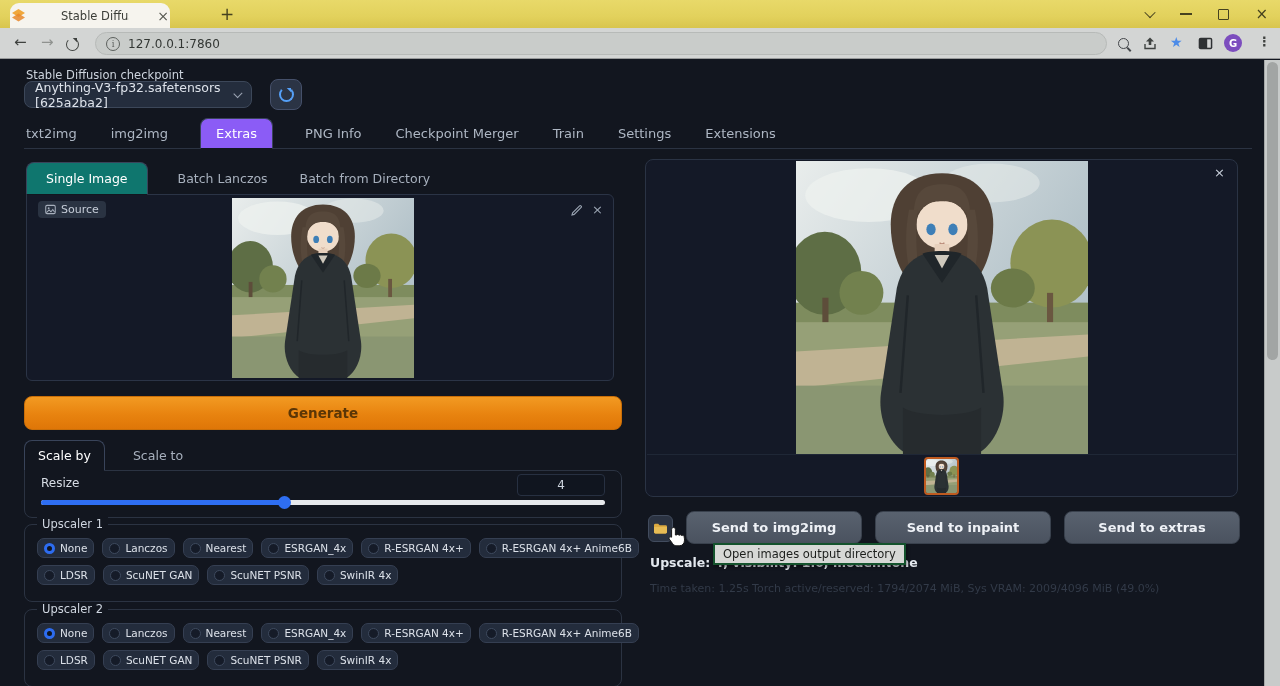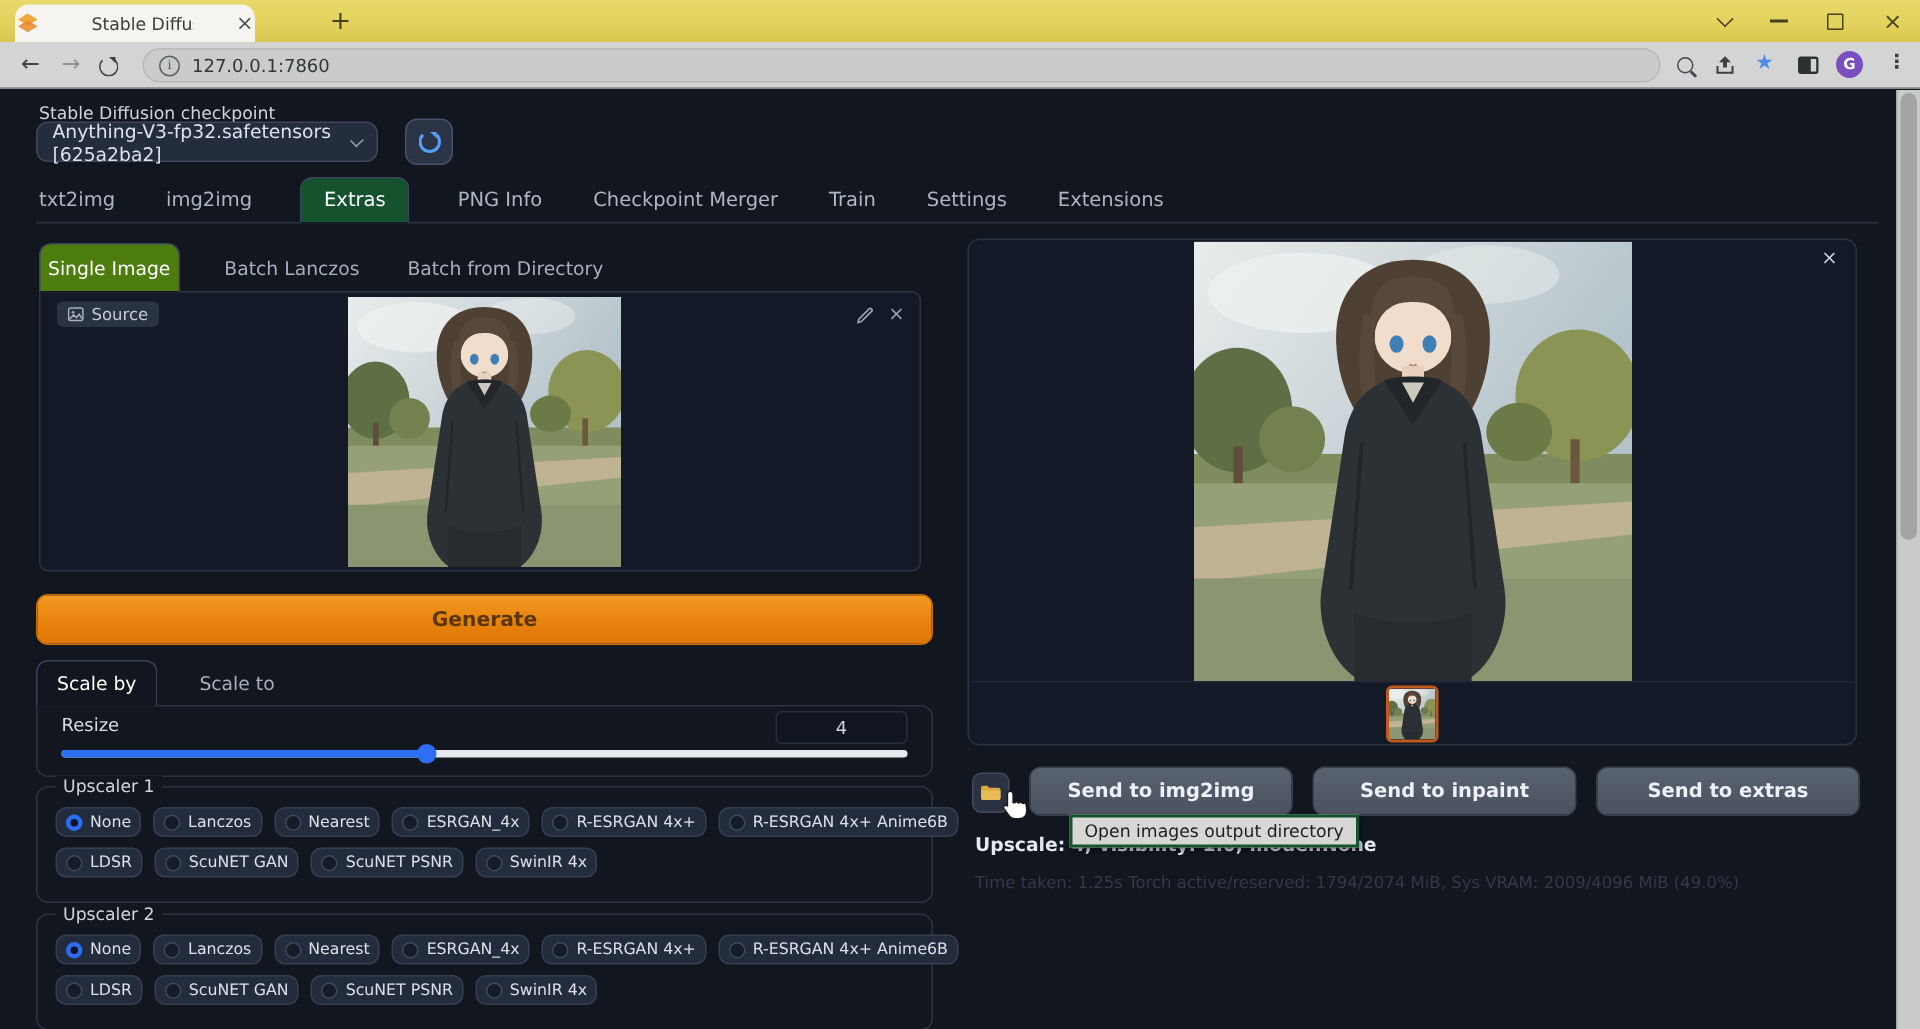--- a/index.html
+++ b/index.html
@@ -50,26 +50,26 @@
   .dd-chev{width:6px;height:6px;border-right:1.5px solid #9aa3b2;border-bottom:1.5px solid #9aa3b2;
            transform:rotate(45deg);margin-left:auto;margin-top:-3px;}
   .refresh-btn{position:absolute;left:270px;top:19px;width:30px;height:29px;background:#2b3445;border:1px solid #45506a;
            border-radius:8px;display:flex;align-items:center;justify-content:center;}
   .refresh-ico{width:11px;height:11px;border:2px solid #55a0f8;border-radius:50%;border-top-color:transparent;position:relative;}
   .refresh-ico::after{content:"";position:absolute;top:-4px;right:-2px;border:3.5px solid transparent;border-bottom-color:#55a0f8;transform:rotate(45deg);}
   .tabbar{position:absolute;left:24px;top:58px;width:1228px;height:30px;display:flex;align-items:flex-end;
           border-bottom:1px solid #2b3342;}
   .tab-item{padding:7px 2px;margin-right:30px;color:#aeb7c4;font-size:13px;white-space:nowrap;}
   .tab-item.active{border:1px solid #39445a;border-bottom-color:#12161f;border-radius:8px 8px 0 0;
-          padding:7px 15px;margin-bottom:-1px;color:#fff;background:#14532d;}
+          padding:7px 15px;margin-bottom:-1px;color:#fff;background:#8b5cf6;}
   
   .subtabs{position:absolute;left:26px;top:100px;height:34px;display:flex;align-items:flex-end;}
   .subtab{padding:8px 2px;margin-right:28px;color:#a7b0bd;font-size:12.5px;}
   .subtab.active{border:1px solid #39445a;border-bottom-color:#12161f;border-radius:8px 8px 0 0;
-          padding:8px 5px;margin-bottom:-1px;color:#fff;background:#4d7c0f;position:relative;z-index:2;}
+          padding:8px 19px;margin-bottom:-1px;color:#fff;background:#0f766e;position:relative;z-index:2;}
   .srcpanel{position:absolute;left:26px;top:134px;width:588px;height:187px;background:#141927;
           border:1px solid #2b3446;border-radius:0 6px 6px 6px;box-sizing:border-box;}
   .srcchip{position:absolute;left:11px;top:6px;display:flex;align-items:center;gap:5px;background:#2a3342;
           border-radius:4px;padding:2px 7px;font-size:11px;color:#c6cdd8;}
   .srctools{position:absolute;right:10px;top:8px;display:flex;gap:9px;align-items:center;color:#9aa4b2;}
   .srctools .x{font-size:13px;line-height:1;}
   .srcimg{position:absolute;left:205px;top:3px;width:182px;height:180px;}
   .genbtn{position:absolute;left:24px;top:336px;width:598px;height:34px;border-radius:8px;
           background:linear-gradient(180deg,#f29a22 0%,#e8830f 55%,#df7607 100%);border:1px solid #c96e08;
           display:flex;align-items:center;justify-content:center;font-size:13.5px;font-weight:700;color:#5b3606;box-sizing:border-box;}

